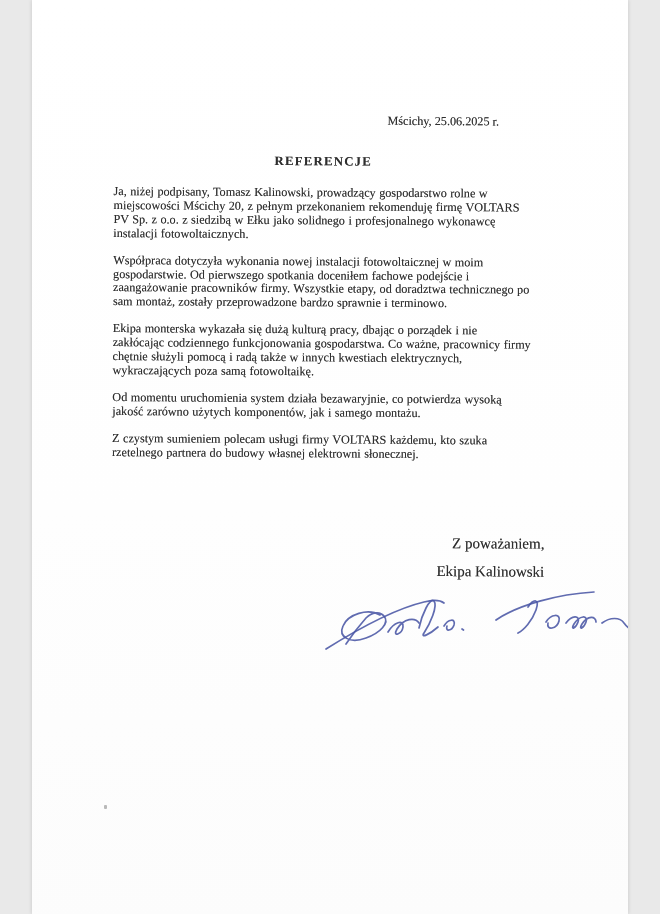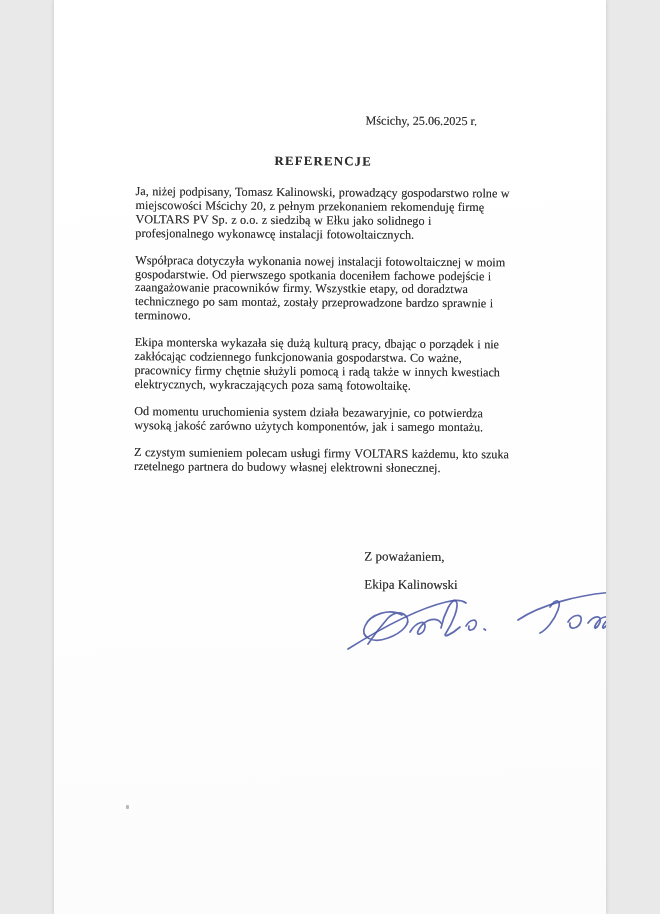--- a/index.html
+++ b/index.html
@@ -3,21 +3,21 @@
 <meta charset="utf-8">
 <style>
   html, body {
     margin: 0;
     padding: 0;
     background: #e9e9e9;
     font-family: "Liberation Serif", "DejaVu Serif", serif;
   }
   .scan-page {
     position: relative;
-    width: 552px;
+    width: 596px;
     height: 914px;
     margin: 0 auto;
     background: linear-gradient(178deg, #ffffff 0%, #fefefe 55%, #fcfcfc 100%);
     overflow: hidden;
     box-shadow: 0 0 4px rgba(0,0,0,0.15);
   }
   .letter {
     position: absolute;
     top: 0;
     left: 0;
@@ -51,22 +51,22 @@
     line-height: 13.9px;
     margin: 0 0 13px 0;
     text-align: left;
     word-spacing: 0.4px;
   }
   .closing-block {
     margin-top: 74px;
     margin-left: auto;
     margin-right: -14px;
     width: 158px;
-    text-align: left;
-    font-size: 13px;
+    text-align: right;
+    font-size: 15px;
     line-height: 15px;
   }
   .closing { display: block; }
   .signatory { display: block; margin-top: 13px; }
   .signature-wrap {
     position: absolute;
     left: 288px;
     top: 586px;
     width: 334px;
     height: 74px;

